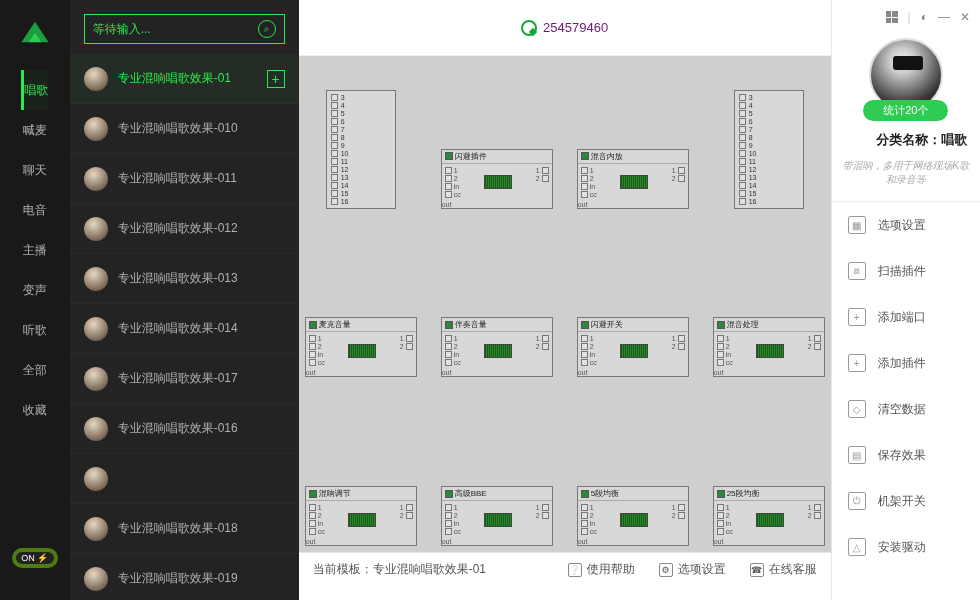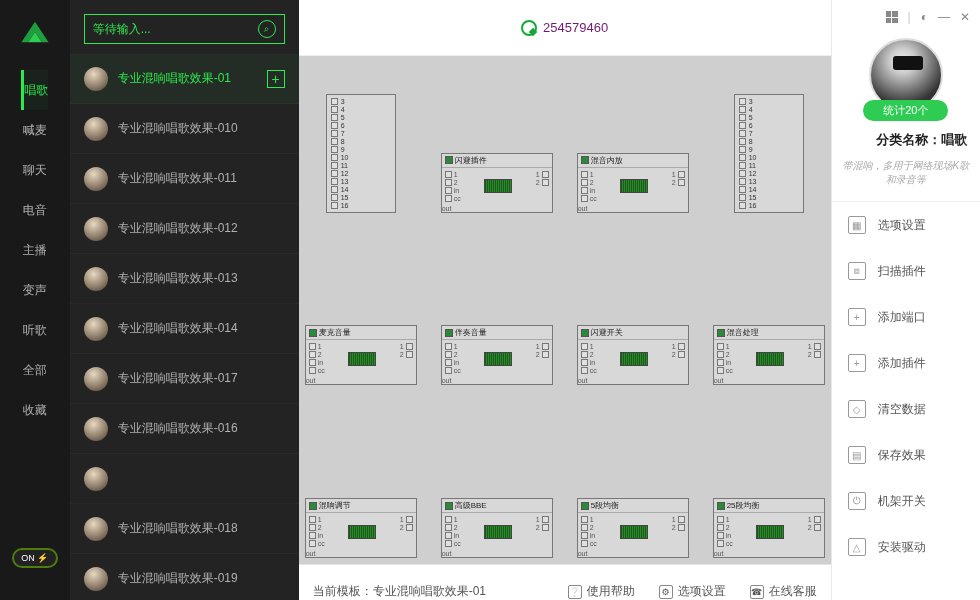--- a/index.html
+++ b/index.html
@@ -4,21 +4,21 @@
 <style>
 * { margin: 0; padding: 0; box-sizing: border-box; font-family: "Microsoft YaHei", sans-serif; }
 body { width: 980px; height: 600px; overflow: hidden; display: flex; background: #fff; }
 
 
 .left-col { width: 70px; background: #191919; display: flex; flex-direction: column; align-items: center; padding-top: 18px; position: relative; }
 .logo { width: 34px; height: 28px; margin-bottom: 24px; }
 .logo svg { width: 100%; height: 100%; }
 .cat-item { width: 100%; height: 40px; display: flex; align-items: center; justify-content: center; color: #b0b0b0; font-size: 12px; cursor: pointer; }
 .cat-item.active { color: #2ee84f; border-left: 3px solid #2ee84f; background: rgba(46,232,79,0.05); }
-.toggle-on { position: absolute; bottom: 32px; width: 46px; height: 20px; background: #222; border: 2px solid #4d7c0f; border-radius: 10px; color: #fff; font-size: 9px; display: flex; align-items: center; justify-content: center; gap: 2px; }
+.toggle-on { position: absolute; bottom: 32px; width: 46px; height: 20px; background: #222; border: 4px solid #4d7c0f; border-radius: 10px; color: #fff; font-size: 9px; display: flex; align-items: center; justify-content: center; gap: 2px; }
 
 
 .effects-col { width: 230px; background: #232323; display: flex; flex-direction: column; }
 .search-row { padding: 14px 14px 10px; }
 .search-box { height: 30px; border: 1px solid #2ee84f; display: flex; align-items: center; padding: 0 8px; gap: 6px; }
 .search-input { flex: 1; background: transparent; border: none; outline: none; color: #2ee84f; font-size: 12px; }
 .search-input::placeholder { color: #2ee84f; }
 .search-icon { width: 18px; height: 18px; border: 1px solid #2ee84f; border-radius: 50%; display: flex; align-items: center; justify-content: center; color: #2ee84f; font-size: 10px; }
 .effects-list { flex: 1; overflow-y: auto; }
 .effects-list::-webkit-scrollbar { width: 4px; }
@@ -47,21 +47,21 @@
 .port-row { display:flex; align-items:center; gap:2px; line-height:1; }
 .port-box { width:7px; height:7px; border:1px solid #777; background:#e0e0e0; }
 .node-center { flex:1; display:flex; flex-direction:column; align-items:center; justify-content:center; gap:2px; }
 .green-chip { width: 28px; height: 14px; background: repeating-linear-gradient(90deg,#1a5a1a,#1a5a1a 1px,#2a8a2a 1px,#2a8a2a 2px); border:1px solid #444; }
 .out-label { align-self:flex-end; font-size:7px; color:#555; padding-right:2px; }
 .io-node { width: 70px; }
 .io-node .node-body { flex-direction: column; gap: 1px; padding:3px 4px; }
 .io-row { display:flex; align-items:center; gap:3px; font-size:7px; }
 .io-box { width:7px; height:7px; border:1px solid #777; background:#e0e0e0; }
 
-.center-footer { height: 36px; display: flex; align-items: flex-end; padding: 0 14px; font-size: 12px; color: #555; gap: 24px; border-top: 1px solid #e5e5e5; }
+.center-footer { height: 48px; display: flex; align-items: flex-start; padding: 8px 14px; font-size: 12px; color: #555; gap: 24px; border-top: 1px solid #e5e5e5; }
 .footer-left { flex: 1; }
 .footer-links { display: flex; gap: 24px; }
 .footer-link { display: flex; align-items: center; gap: 5px; color: #555; cursor: pointer; }
 .fl-icon { width:14px; height:14px; border:1px solid #888; border-radius:2px; display:flex; align-items:center; justify-content:center; font-size:9px; }
 
 
 .right-col { width: 150px; background: #fff; display: flex; flex-direction: column; border-left: 1px solid #e8e8e8; }
 .win-row { height: 34px; display: flex; align-items: center; justify-content: flex-end; padding: 0 10px; gap: 10px; color: #888; font-size: 12px; }
 .win-grid { width:12px; height:12px; display:grid; grid-template-columns:1fr 1fr; grid-template-rows:1fr 1fr; gap:1px; }
 .win-grid span{ background:#888; }

